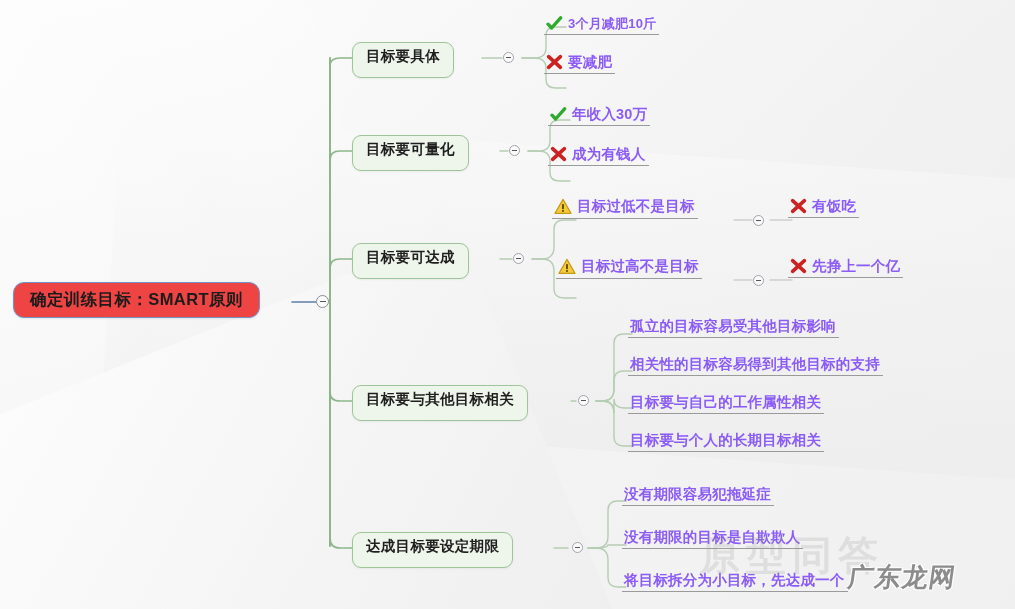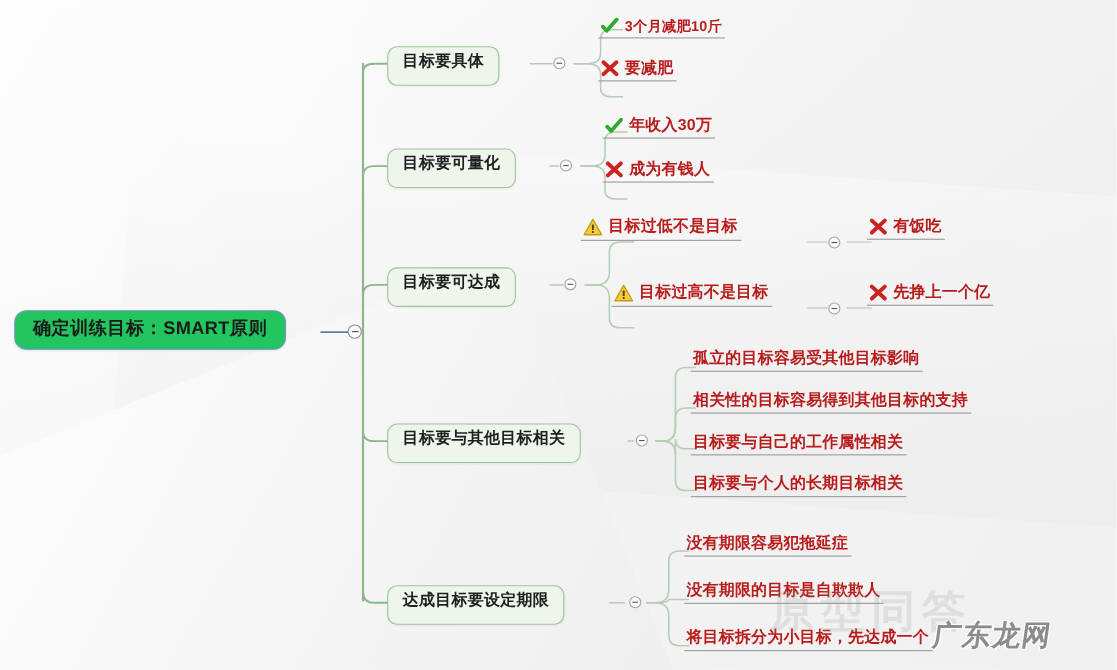--- a/index.html
+++ b/index.html
@@ -52,21 +52,21 @@
 
   
   .node {
     position: absolute;
     display: flex; align-items: center;
     white-space: nowrap;
     line-height: 1;
   }
   .node-root {
     border: 1.4px solid #6f95c4;
-    background: #22c55e;
+    background: #ef4444;
     border-radius: 11px;
     padding: 8px 16px 9px 16px;
     font-size: 16.5px;
     font-weight: bold;
     color: #1b1b1b;
     letter-spacing: .4px;
     box-shadow: 0 1px 2px rgba(80,110,150,.12);
   }
   .node-branch {
     border: 1.2px solid #9ec49a;
@@ -79,21 +79,21 @@
     letter-spacing: .3px;
     box-shadow: 0 1px 2px rgba(120,150,115,.10);
   }
   .node-leaf {
     border: none;
     background: transparent;
     border-bottom: 1.1px solid #9a9a9a;
     padding: 1px 3px 3px 2px;
     font-size: 14.5px;
     font-weight: bold;
-    color: #b91c1c;
+    color: #8b5cf6;
     letter-spacing: .2px;
     gap: 5px;
   }
   .node-leaf.small { font-size: 13px; }
   .leaf-label { display: inline-block; }
 
   
   .ico { display: inline-block; flex: 0 0 auto; line-height: 0; }
   .ico svg { display: block; }
 
@@ -264,21 +264,21 @@
     <span class="leaf-label">成为有钱人</span>
   </div>
 
   <div class="node node-branch" style="left:352px; top:243px;">
     <span>目标要可达成</span>
   </div>
   <div class="toggle sm" style="left:513px; top:253px;">
     <i></i>
   </div>
 
-  <div class="node node-leaf" style="left:528px; top:197px;">
+  <div class="node node-leaf" style="left:552px; top:197px;">
     <span class="ico">
       <svg width="18" height="17" viewBox="0 0 18 17">
         <path d="M9 1.4 L17 15.4 H1 Z" fill="#f5cb3c" stroke="#c79a14" stroke-width="1.2" stroke-linejoin="round"></path>
         <rect x="8.1" y="6.1" width="1.8" height="5.1" fill="#5a4406" rx=".6"></rect>
         <rect x="8.1" y="12.1" width="1.8" height="1.8" fill="#5a4406" rx=".6"></rect>
       </svg>
     </span>
     <span class="leaf-label">目标过低不是目标</span>
   </div>
   <div class="toggle sm" style="left:753px; top:215px;">

